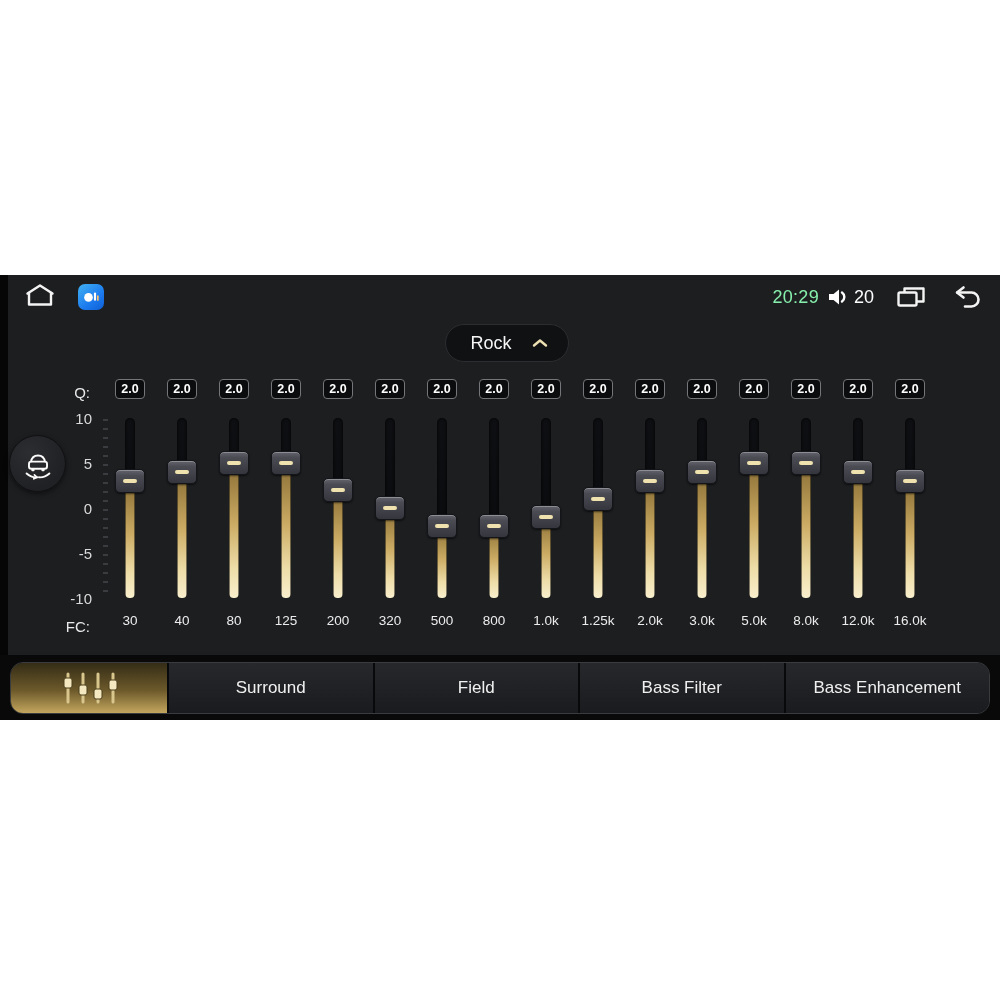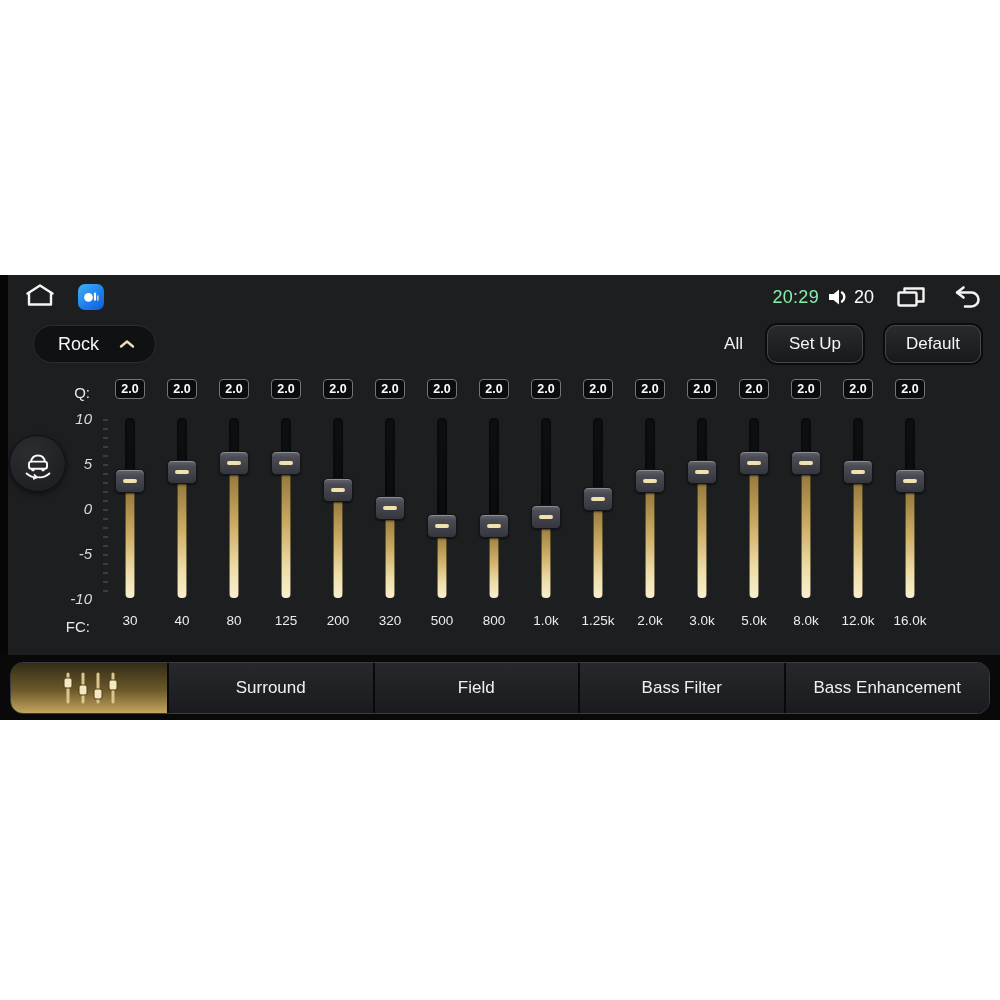--- a/index.html
+++ b/index.html
@@ -11,42 +11,42 @@
 
   
   .status-bar { position:absolute; top:7px; left:22px; right:16px; height:30px; display:flex; align-items:center; justify-content:space-between; }
   .sb-left { display:flex; align-items:center; gap:20px; }
   .sb-right { display:flex; align-items:center; }
   .sb-time { color:#86efac; font-size:18px; letter-spacing:.3px; }
   .sb-vol-num { color:#fdfdfd; font-size:18px; margin-left:4px; }
   .app-icon { width:26px; height:26px; border-radius:7px; background:linear-gradient(140deg,#41b2f2 0%,#1c7bee 60%,#0f5fd6 100%); display:flex; align-items:center; justify-content:center; }
 
   
-  .preset-row { position:absolute; top:49px; left:33px; right:19px; height:40px; display:flex; align-items:center; justify-content:space-between; }
+  .preset-row { position:absolute; top:49px; left:33px; right:19px; height:40px; display:flex; align-items:center; justify-content:space-between;flex-direction:column; }
   .preset-pill { display:flex; align-items:center; gap:20px; height:38px; padding:0 20px 0 24px; border-radius:19px; background:#101113; border:1px solid #2c2d30; cursor:pointer; }
   .preset-pill .preset-text { color:#f5f5f5; font-size:18px; }
   .actions { display:flex; align-items:center; gap:22px; }
   .all-label { color:#f2f2f2; font-size:17px; margin-right:2px; }
   .hdr-btn { min-width:96px; height:38px; padding:0 16px; border-radius:10px; color:#f5f5f5; font-size:17px;
              background:linear-gradient(to bottom,#2a2b2e,#18191b); border:1px solid #46474a;
              box-shadow:0 0 0 2px #0c0c0d; display:flex; align-items:center; justify-content:center; cursor:pointer; }
 
   
   .eq-row { position:absolute; left:8px; right:0; display:flex; }
   .gutter { width:96px; position:relative; }
   .cells { flex:1; display:flex; }
   .cell { flex:1; display:flex; align-items:flex-start; justify-content:center; position:relative; }
   .rpad { width:64px; }
   .row-label { position:absolute; right:14px; top:50%; transform:translateY(-50%); color:#e9e9e9; font-size:15px; }
 
   .q-row { top:104px; height:26px; }
   .q-box { width:30px; height:20px; line-height:18px; text-align:center; border-radius:4px; background:#0b0c0e; border:1px solid #757679; color:#ffffff; font-size:12.5px; font-weight:bold; cursor:pointer; }
 
   .slider-row { top:143px; height:180px; }
-  .axis-num { position:absolute; right:12px; transform:translateY(-50%); color:#dadada; font-size:15px;font-style:italic; }
+  .axis-num { position:absolute; right:12px; transform:translateY(-50%); color:#dadada; font-size:15px; }
   .ruler { position:absolute; right:-4px; top:1px; bottom:1px; width:5px;
            background:repeating-linear-gradient(to bottom,#45464a 0px,#45464a 1.6px,transparent 1.6px,transparent 9px); opacity:.75; }
 
   .slider { width:30px; height:180px; position:relative; cursor:pointer; }
   .track { position:absolute; left:50%; transform:translateX(-50%); width:10px; top:0; height:180px; border-radius:5px;
            background:linear-gradient(to bottom,#0e0f12,#08090b); box-shadow:inset 0 0 3px #000; }
   .fill { position:absolute; left:50%; transform:translateX(-50%); width:9px; bottom:0; border-radius:4px;
           background:linear-gradient(to top,#f8efcd 0%,#eeddA8 22%,#cbAB63 55%,#94783c 92%,#86703a 100%); }
   .handle { position:absolute; left:50%; transform:translateX(-50%); width:30px; height:24px; border-radius:5px;
             background:linear-gradient(to bottom,#63646d 0%,#4a4b53 25%,#35363d 100%);
@@ -118,25 +118,20 @@
     </div>
 
     <div class="preset-row">
       <div class="preset-pill">
         <span class="preset-text">Rock</span>
         <span style="display:flex;">
           <svg width="16" height="10" viewBox="0 0 16 10">
             <path d="M2 7.5 L8 2.5 L14 7.5" fill="none" stroke="#ece0b2" stroke-width="2.4" stroke-linecap="round" stroke-linejoin="round"></path>
           </svg>
         </span>
-      </div>
-      <div class="actions">
-        <span class="all-label">All</span>
-        <button class="hdr-btn">Set Up</button>
-        <button class="hdr-btn">Default</button>
       </div>
     </div>
 
     <div class="eq-row q-row">
       <div class="gutter">
         <span class="row-label">Q:</span>
       </div>
       <div class="cells" id="q-cells">
           <div class="cell">
             <div class="q-box">2.0</div>

